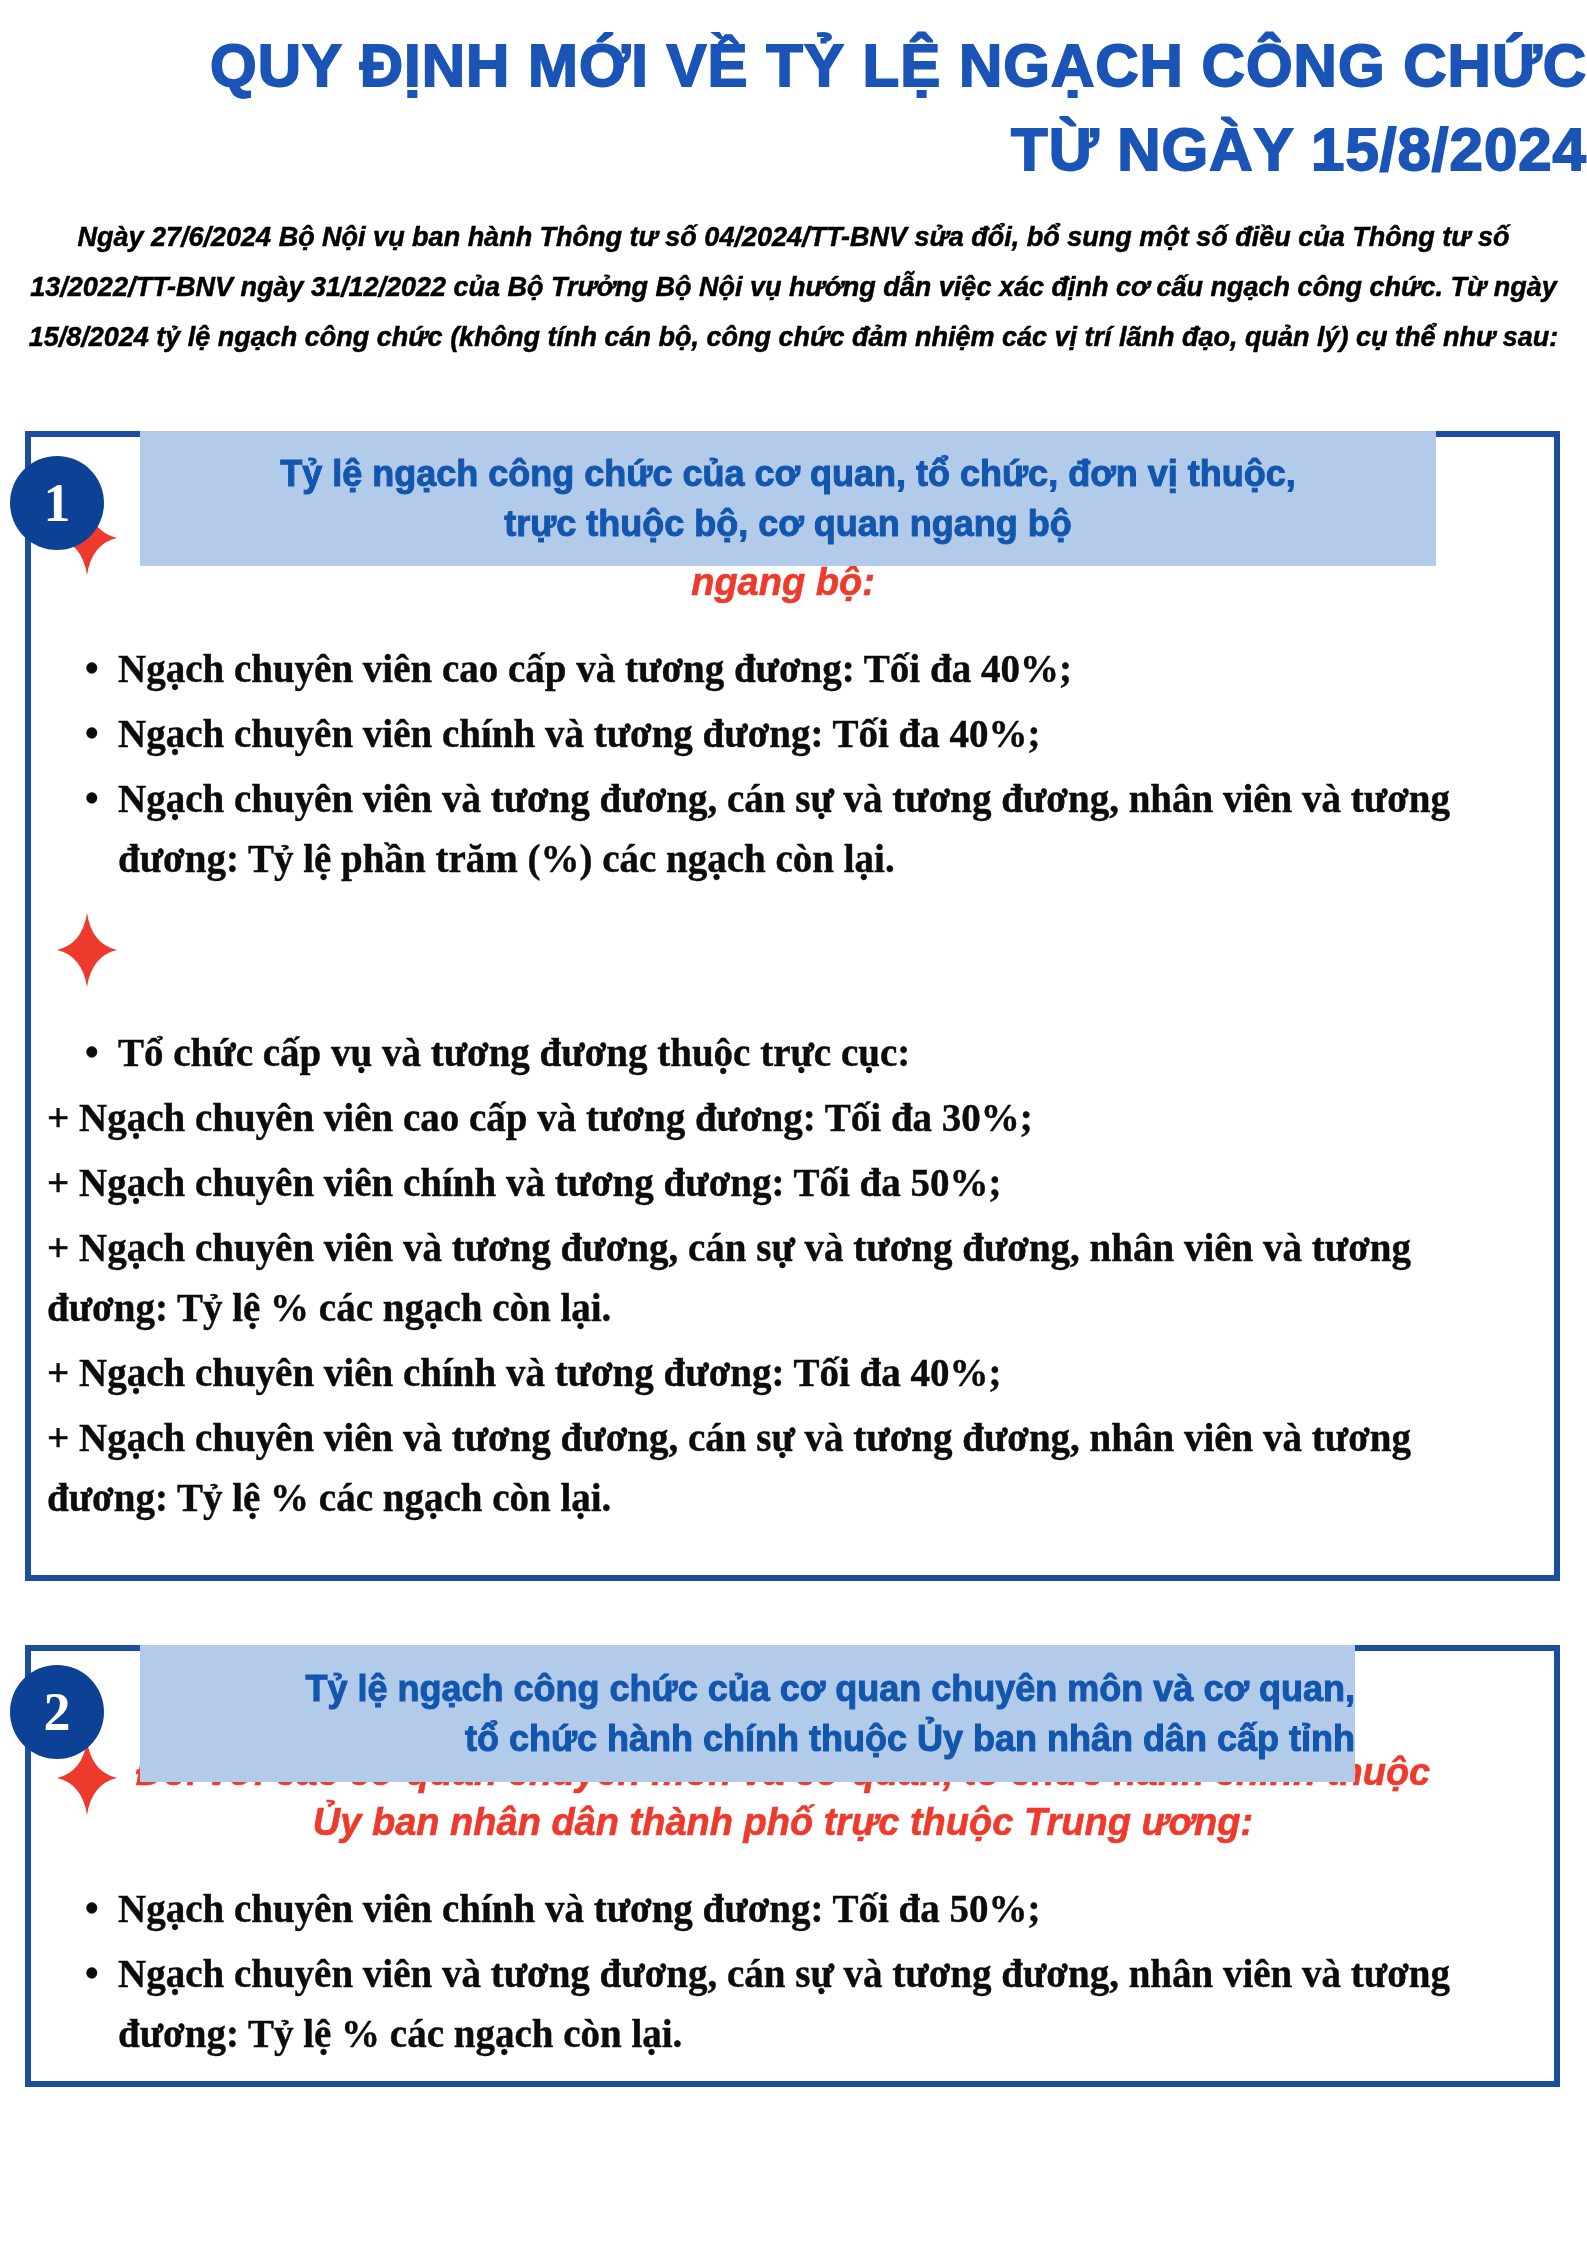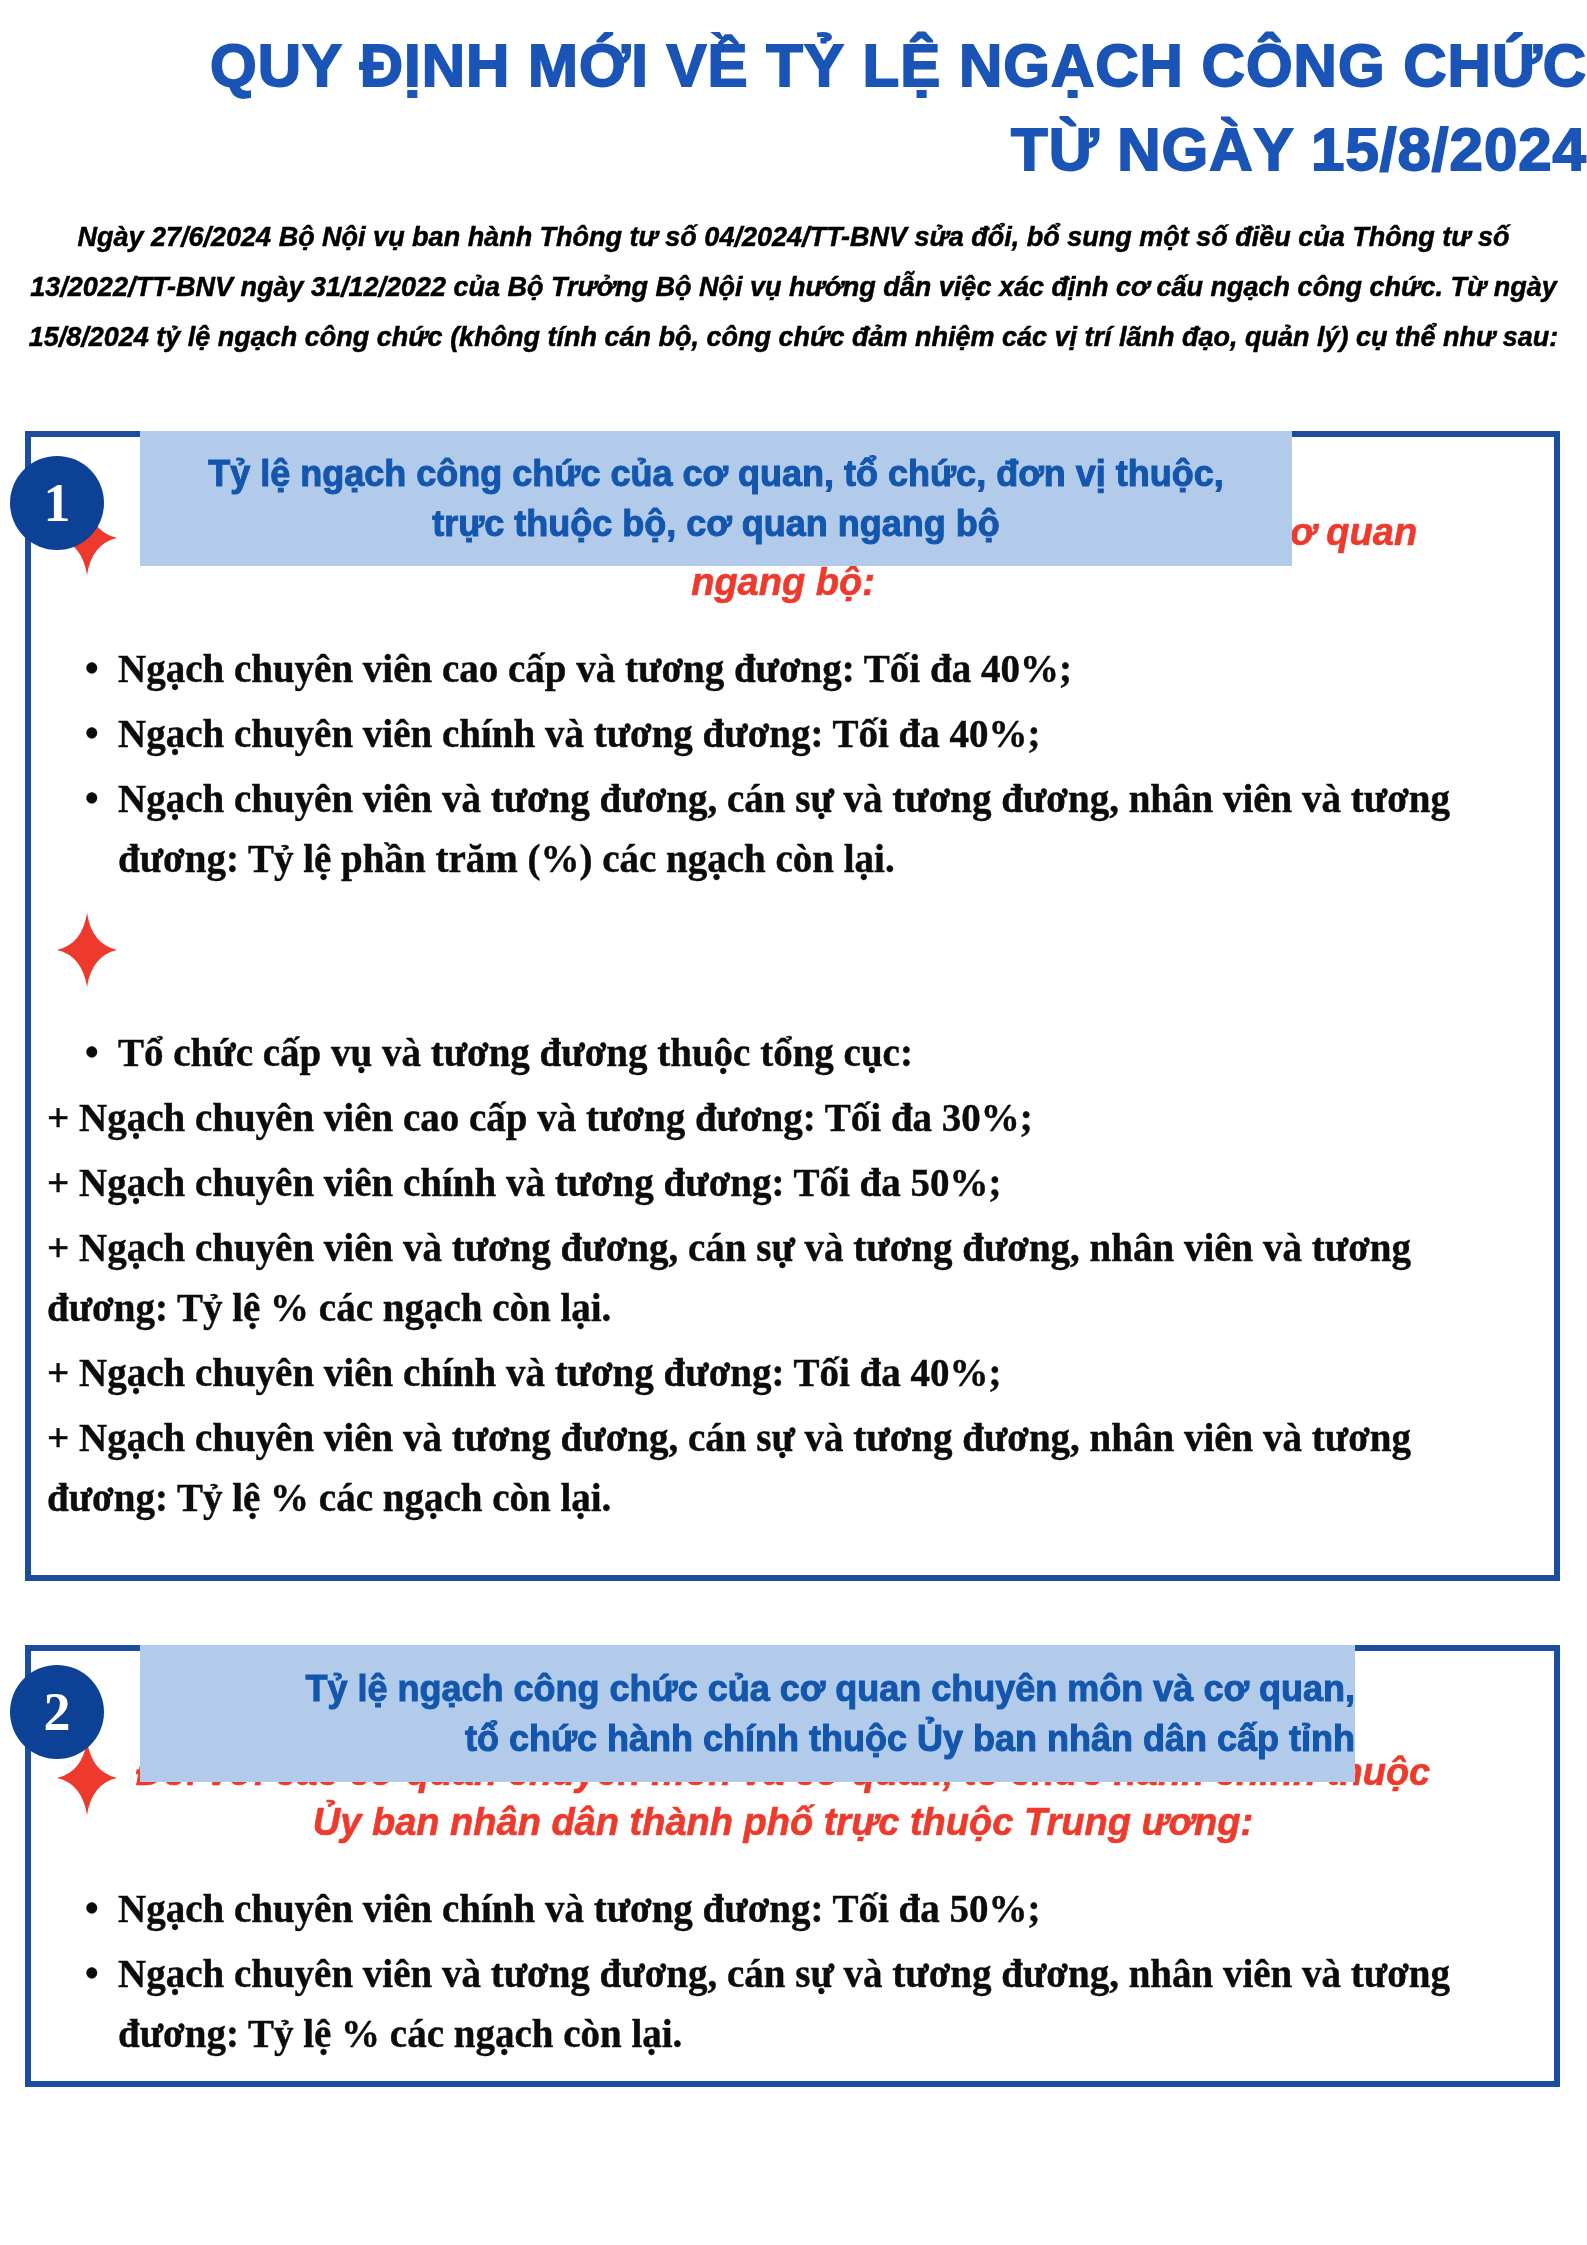--- a/index.html
+++ b/index.html
@@ -59,21 +59,21 @@
     color:var(--header-text,#1356ae);
     display:flex;
     flex-direction:column;
     justify-content:center;
     text-align:center;
     font-weight:bold;
     font-size:36px;
     line-height:50px;
     -webkit-text-stroke:1px currentColor;
   }
-  .sec--1 .sec-header{width:1152px;height:135px;}
+  .sec--1 .sec-header{width:1296px;height:135px;}
   .sec--2 .sec-header{width:1215px;height:137px;text-align:right;}
   .badge{
     position:absolute;
     left:10px;
     z-index:3;
     width:94px;
     height:94px;
     border-radius:50%;
     background:var(--badge-blue,#0d4196);
     color:#ffffff;
@@ -146,21 +146,21 @@
             <div class="bullet">Ngạch chuyên viên cao cấp và tương đương: Tối đa 40%;</div>
             <div class="bullet">Ngạch chuyên viên chính và tương đương: Tối đa 40%;</div>
             <div class="bullet">Ngạch chuyên viên và tương đương, cán sự và tương đương, nhân viên và tương đương: Tỷ lệ phần trăm (%) các ngạch còn lại.</div>
             <div class="note note--left">
               <span class="star">
                 <svg viewBox="0 0 100 100" preserveAspectRatio="none">
                   <path d="M50 0 Q58 42 100 50 Q58 58 50 100 Q42 58 0 50 Q42 42 50 0 Z" fill="var(--accent-red,#ee3a2c)"></path>
                 </svg>
               </span>
             </div>
-            <div class="bullet">Tổ chức cấp vụ và tương đương thuộc tổng cục:</div>
+            <div class="bullet">Tổ chức cấp vụ và tương đương thuộc trực cục:</div>
             <div class="plus">+ Ngạch chuyên viên cao cấp và tương đương: Tối đa 30%;</div>
             <div class="plus">+ Ngạch chuyên viên chính và tương đương: Tối đa 50%;</div>
             <div class="plus">+ Ngạch chuyên viên và tương đương, cán sự và tương đương, nhân viên và tương đương: Tỷ lệ % các ngạch còn lại.</div>
             <div class="plus">+ Ngạch chuyên viên chính và tương đương: Tối đa 40%;</div>
             <div class="plus">+ Ngạch chuyên viên và tương đương, cán sự và tương đương, nhân viên và tương đương: Tỷ lệ % các ngạch còn lại.</div>
           </div>
         </div>
         <div class="sec-header">
           <div>Tỷ lệ ngạch công chức của cơ quan, tổ chức, đơn vị thuộc,</div>
           <div>trực thuộc bộ, cơ quan ngang bộ</div>

